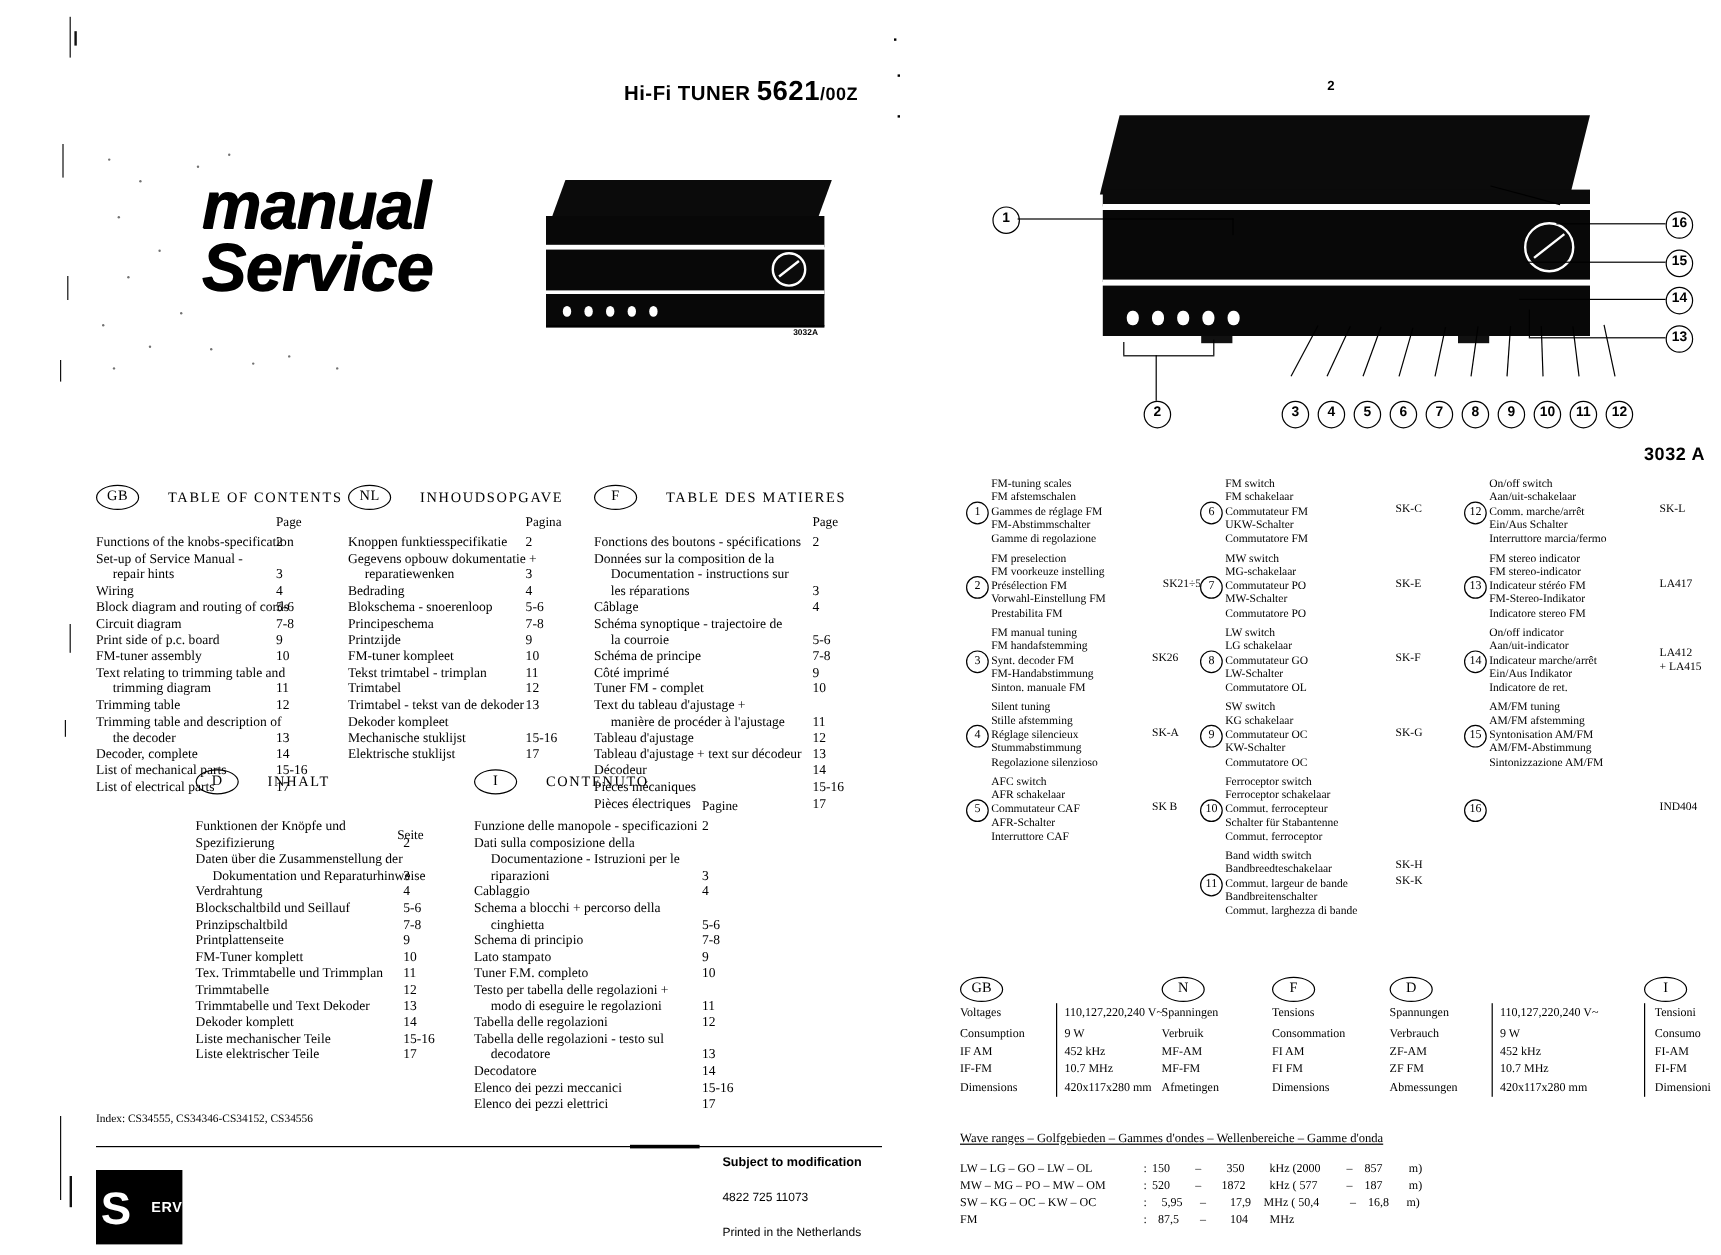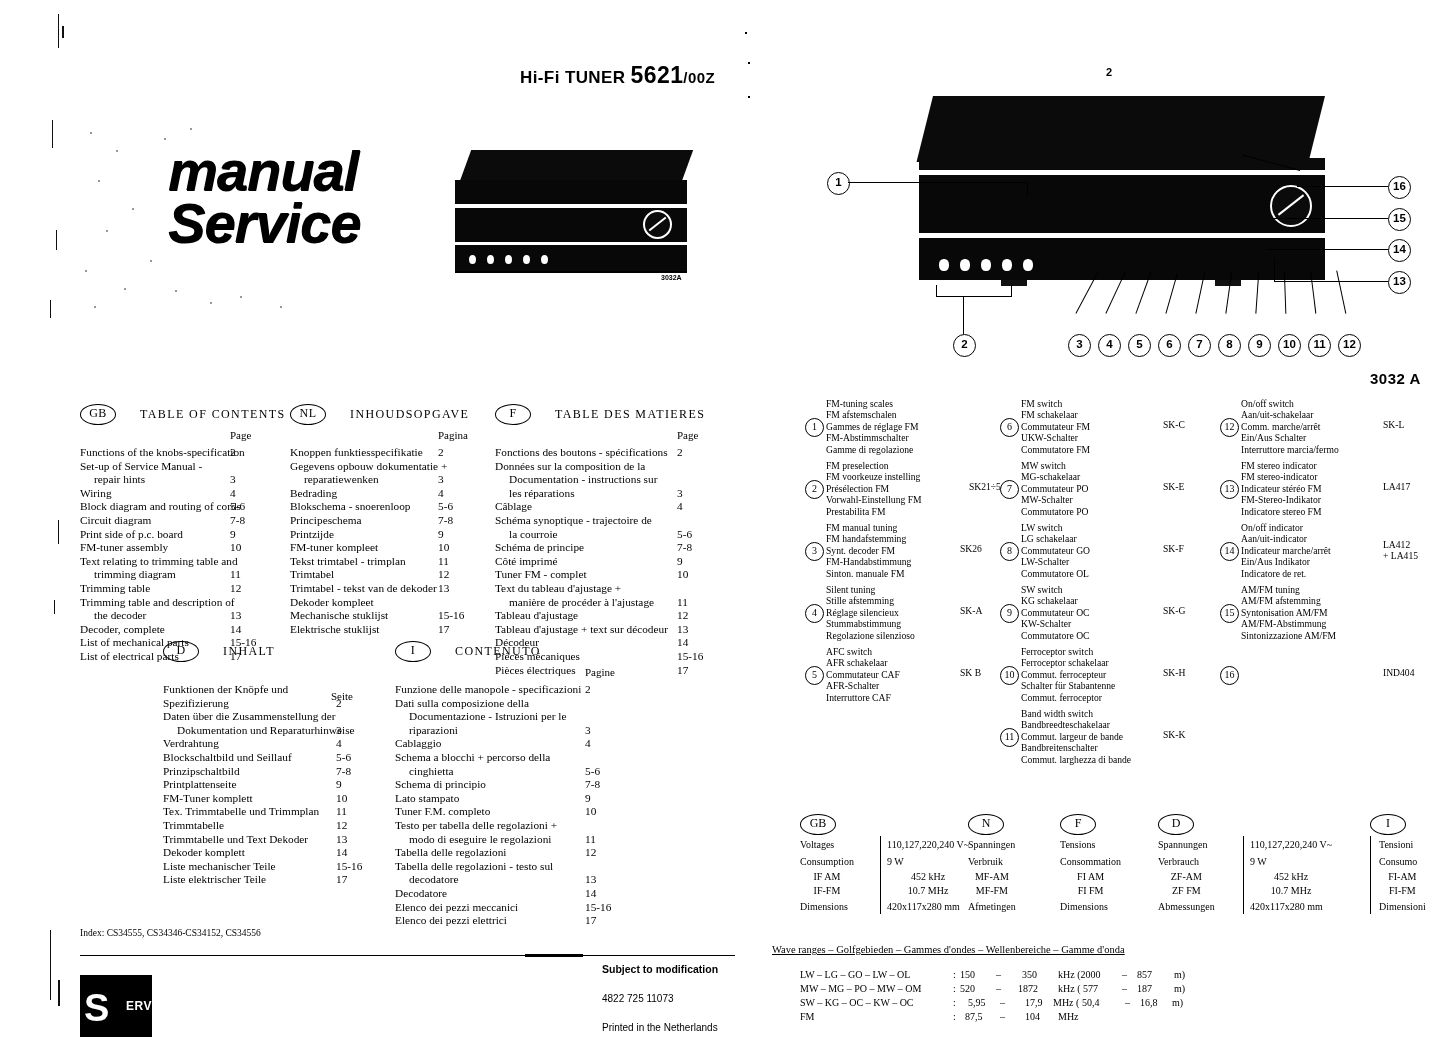--- a/index.html
+++ b/index.html
@@ -87,21 +87,21 @@
   
   .spec{position:absolute;font-size:10px;line-height:17px;}
   .spec .lang{
     position:absolute;width:34px;height:19px;border:1.3px solid #000;border-radius:50%;
     text-align:center;line-height:17px;font-size:12px;
   }
   .spec .labels{position:absolute;}
   .spec .labels div{white-space:nowrap;}
   .spec .vals{position:absolute;border-left:1.4px solid #000;padding-left:6px;height:78px;}
   .spec .vals div{white-space:nowrap;}
-  .spec .tight{line-height:14px;text-align:center;}
+  .spec .tight{line-height:14px;}
 
   
   .waveheading{position:absolute;font-size:10.5px;text-decoration:underline;white-space:nowrap;}
   .wavetable{position:absolute;font-size:10px;line-height:14px;font-family:"Liberation Serif",serif;}
   .wavetable .row{position:relative;height:14px;white-space:nowrap;}
   .wavetable .c{position:absolute;}
 
   
   .index-line{position:absolute;font-size:9.5px;}
   .rule{position:absolute;background:#000;height:1.2px;}
@@ -484,21 +484,21 @@
     </div>
     <div class="legend-item">
       <div class="num">10</div>
       <div class="lines">
         <div>Ferroceptor switch</div>
           <div>Ferroceptor schakelaar</div>
         <div>Commut. ferrocepteur</div>
           <div>Schalter für Stabantenne</div>
         <div>Commut. ferroceptor</div>
       </div>
-      <div class="code" style="left:163px;">SK-H</div>
+      <div class="code" style="left:163px;margin-top:48px;">SK-H</div>
     </div>
     <div class="legend-item">
       <div class="num">11</div>
       <div class="lines">
         <div>Band width switch</div>
           <div>Bandbreedteschakelaar</div>
         <div>Commut. largeur de bande</div>
           <div>Bandbreitenschalter</div>
         <div>Commut. larghezza di bande</div>
       </div>
@@ -613,21 +613,21 @@
     <div class="lang" style="left:570px;top:-4px;">I</div>
     <div class="labels" style="left:570px;top:18px;border-left:1.4px solid #000;padding-left:8px;height:78px;">
       <div>Tensioni</div>
       <div>Consumo</div>
       <div class="tight">FI-AM</div>
       <div class="tight">FI-FM</div>
       <div>Dimensioni</div>
     </div>
   </div>
 
-  <div class="waveheading" style="left:772px;top:944px;text-decoration:underline;">Wave ranges – Golfgebieden – Gammes d'ondes – Wellenbereiche – Gamme d'onda</div>
+  <div class="waveheading" style="left:800px;top:944px;text-decoration:underline;">Wave ranges – Golfgebieden – Gammes d'ondes – Wellenbereiche – Gamme d'onda</div>
   <div class="wavetable" style="left:800px;top:968px;width:420px;">
     <div class="row">
       <span class="c" style="left:0px;">LW – LG – GO – LW – OL</span>
       <span class="c" style="left:153px;">:</span>
       <span class="c" style="left:160px;">150</span>
       <span class="c" style="left:196px;">–</span>
       <span class="c" style="left:222px;">350</span>
       <span class="c" style="left:258px;">kHz (2000</span>
       <span class="c" style="left:322px;">–</span>
       <span class="c" style="left:337px;">857</span>

